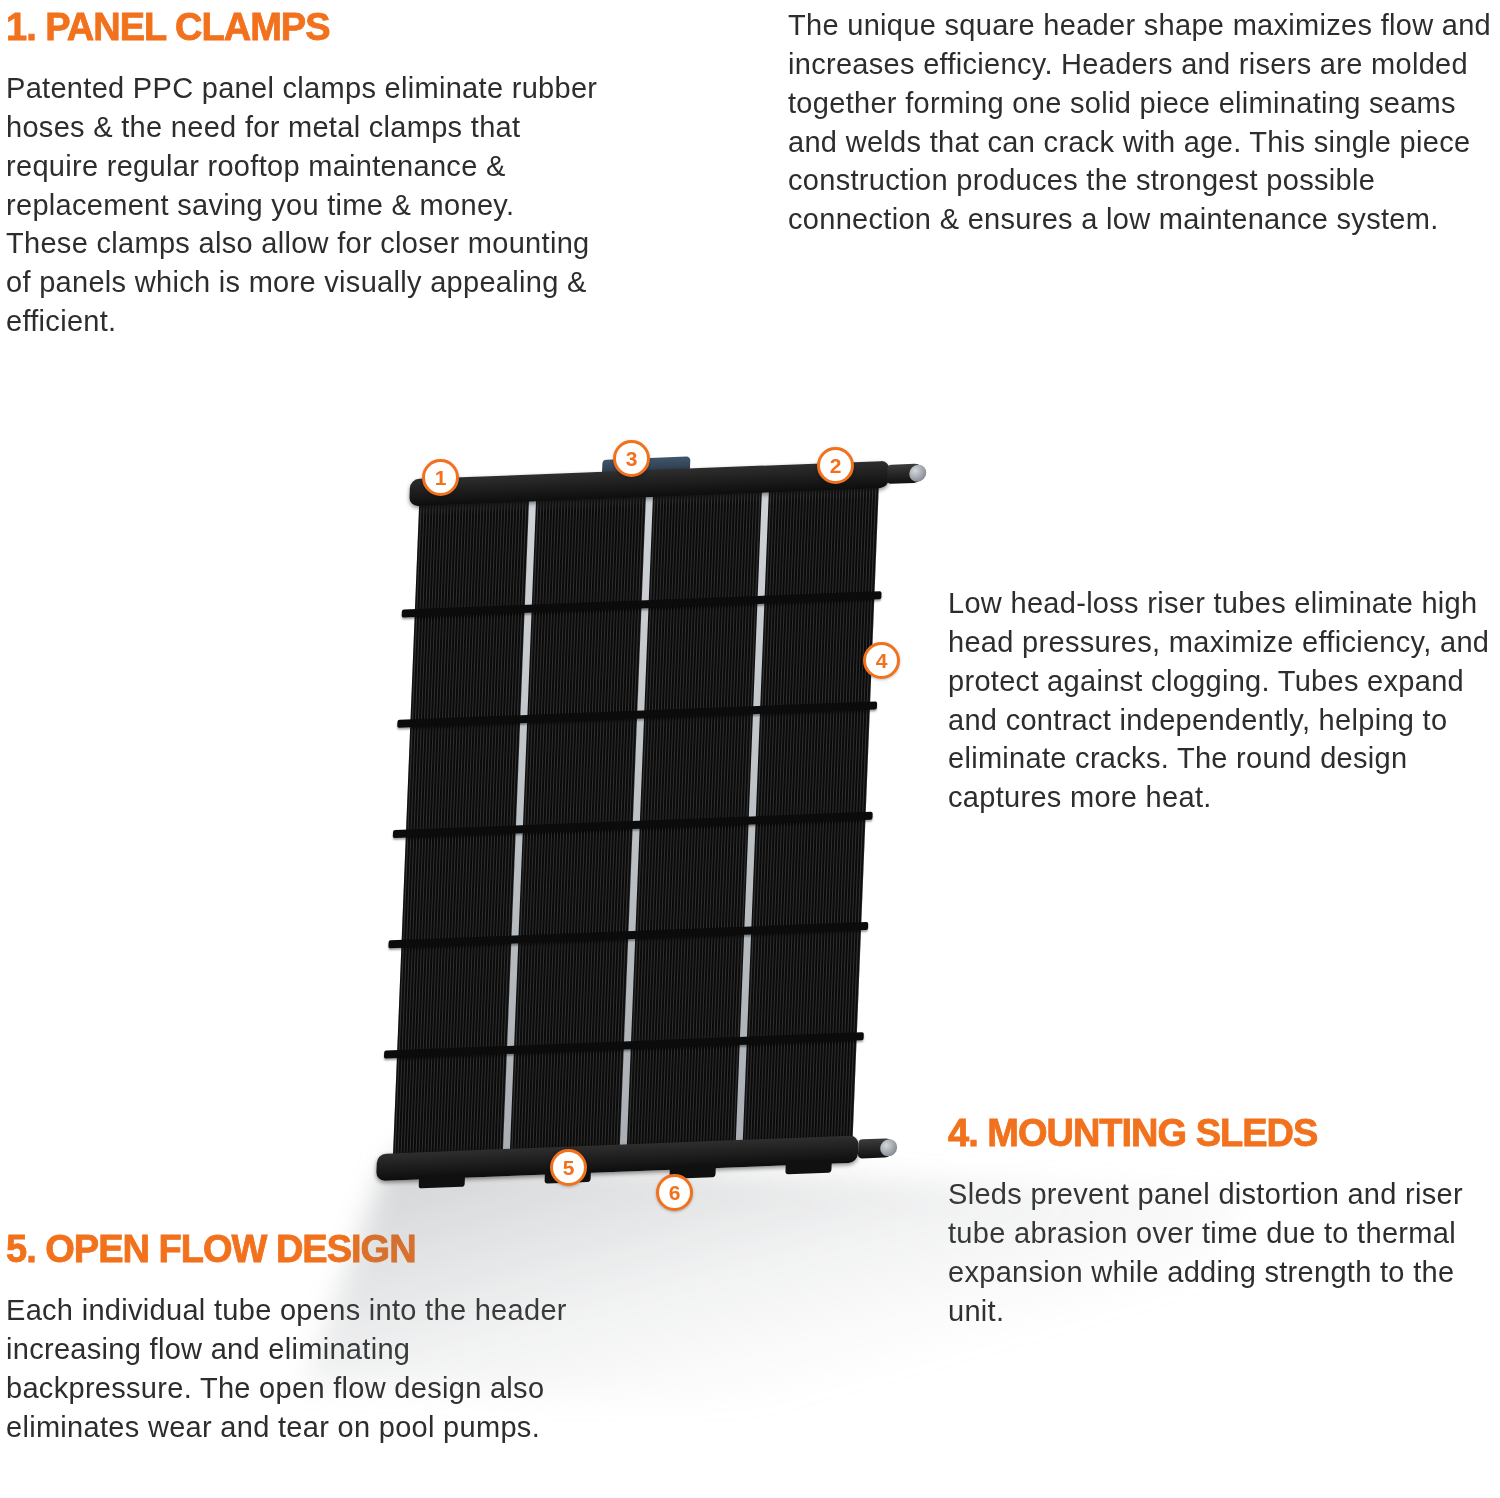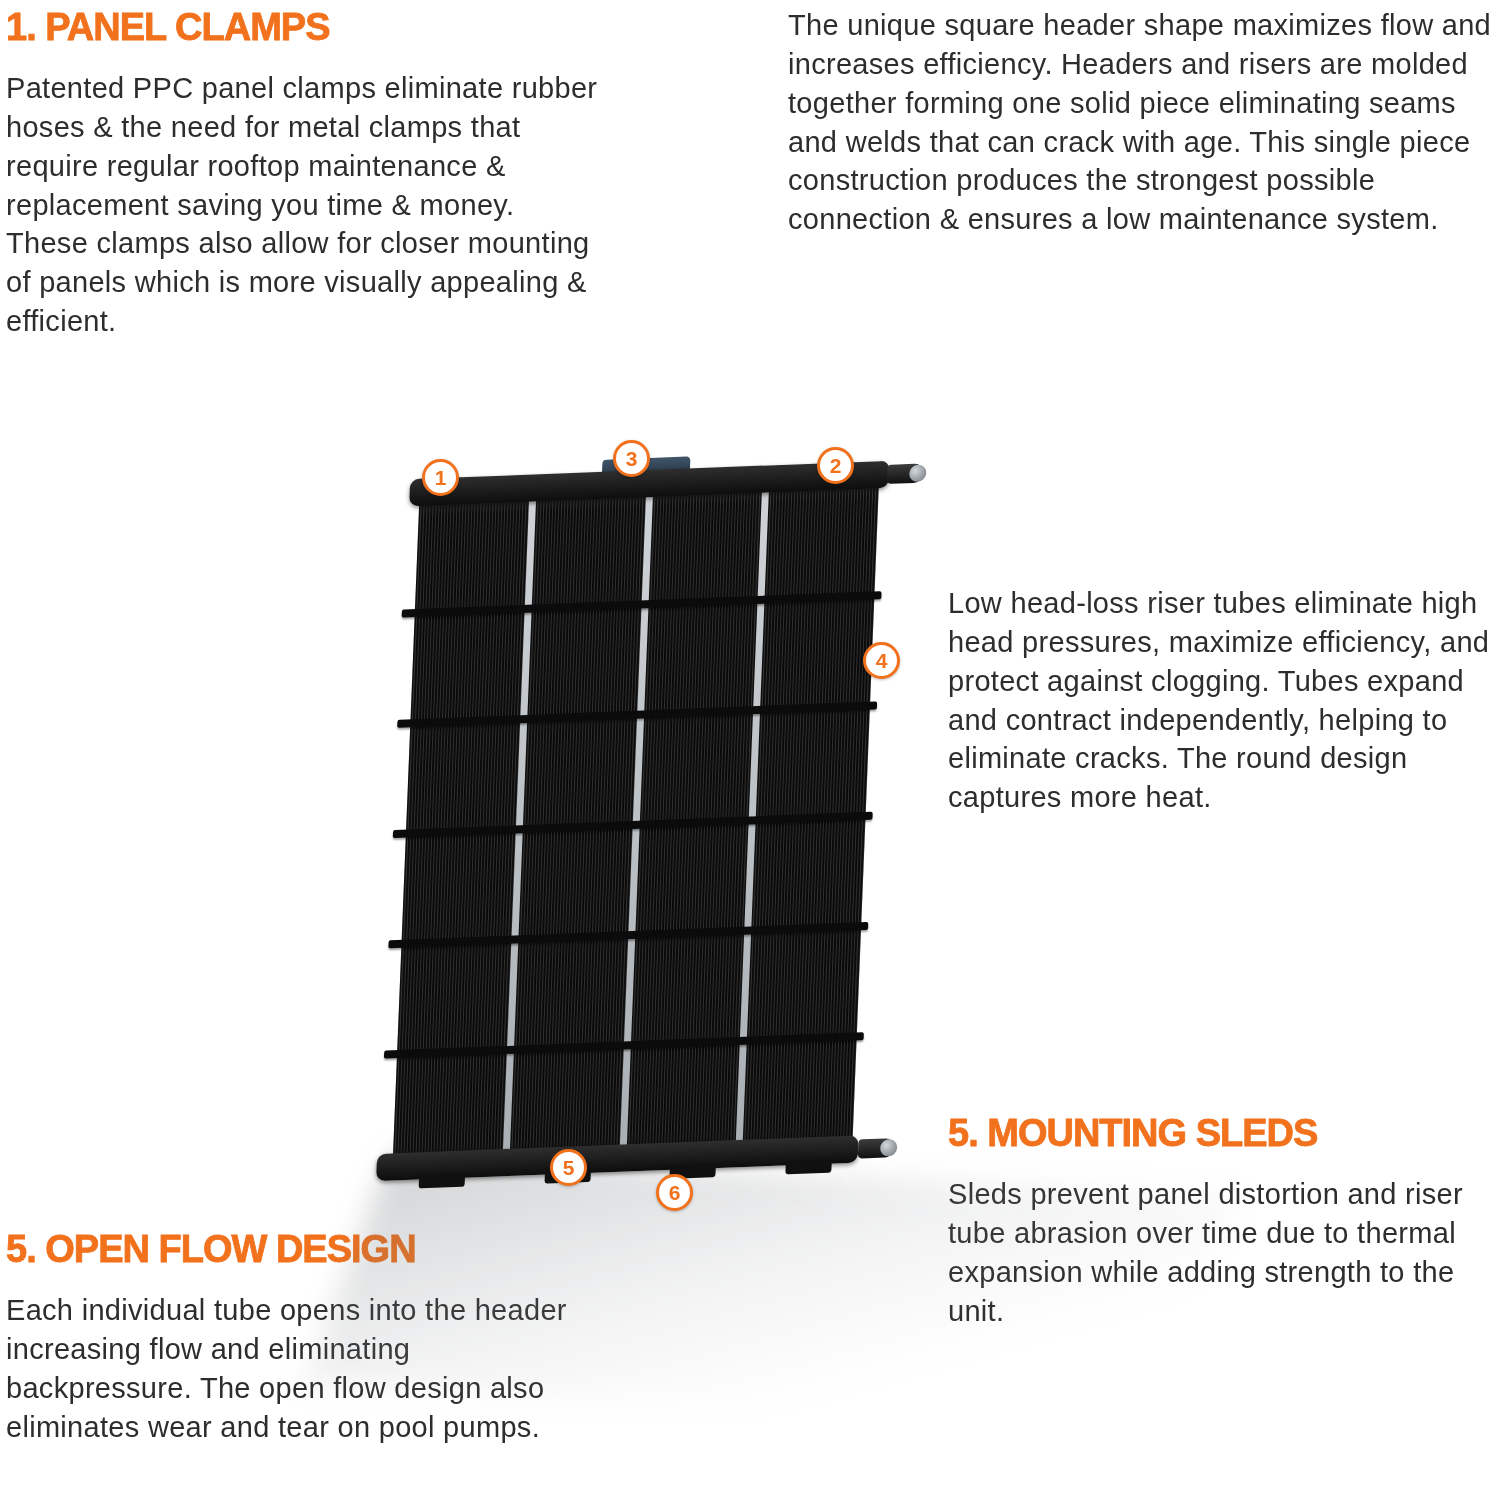--- a/index.html
+++ b/index.html
@@ -180,17 +180,17 @@
   <div class="section s4">
     <p>Low head-loss riser tubes eliminate high head pressures, maximize efficiency, and protect against clogging. Tubes expand and contract independently, helping to eliminate cracks. The round design captures more heat.</p>
   </div>
 
   <div class="section s5">
     <h2>5. OPEN FLOW DESIGN</h2>
     <p>Each individual tube opens into the header increasing flow and eliminating backpressure. The open flow design also eliminates wear and tear on pool pumps.</p>
   </div>
 
   <div class="section s6">
-    <h2>5. MOUNTING SLEDS</h2>
+    <h2>4. MOUNTING SLEDS</h2>
     <p>Sleds prevent panel distortion and riser tube abrasion over time due to thermal expansion while adding strength to the unit.</p>
   </div>
 
 </div>
 
 </body></html>

